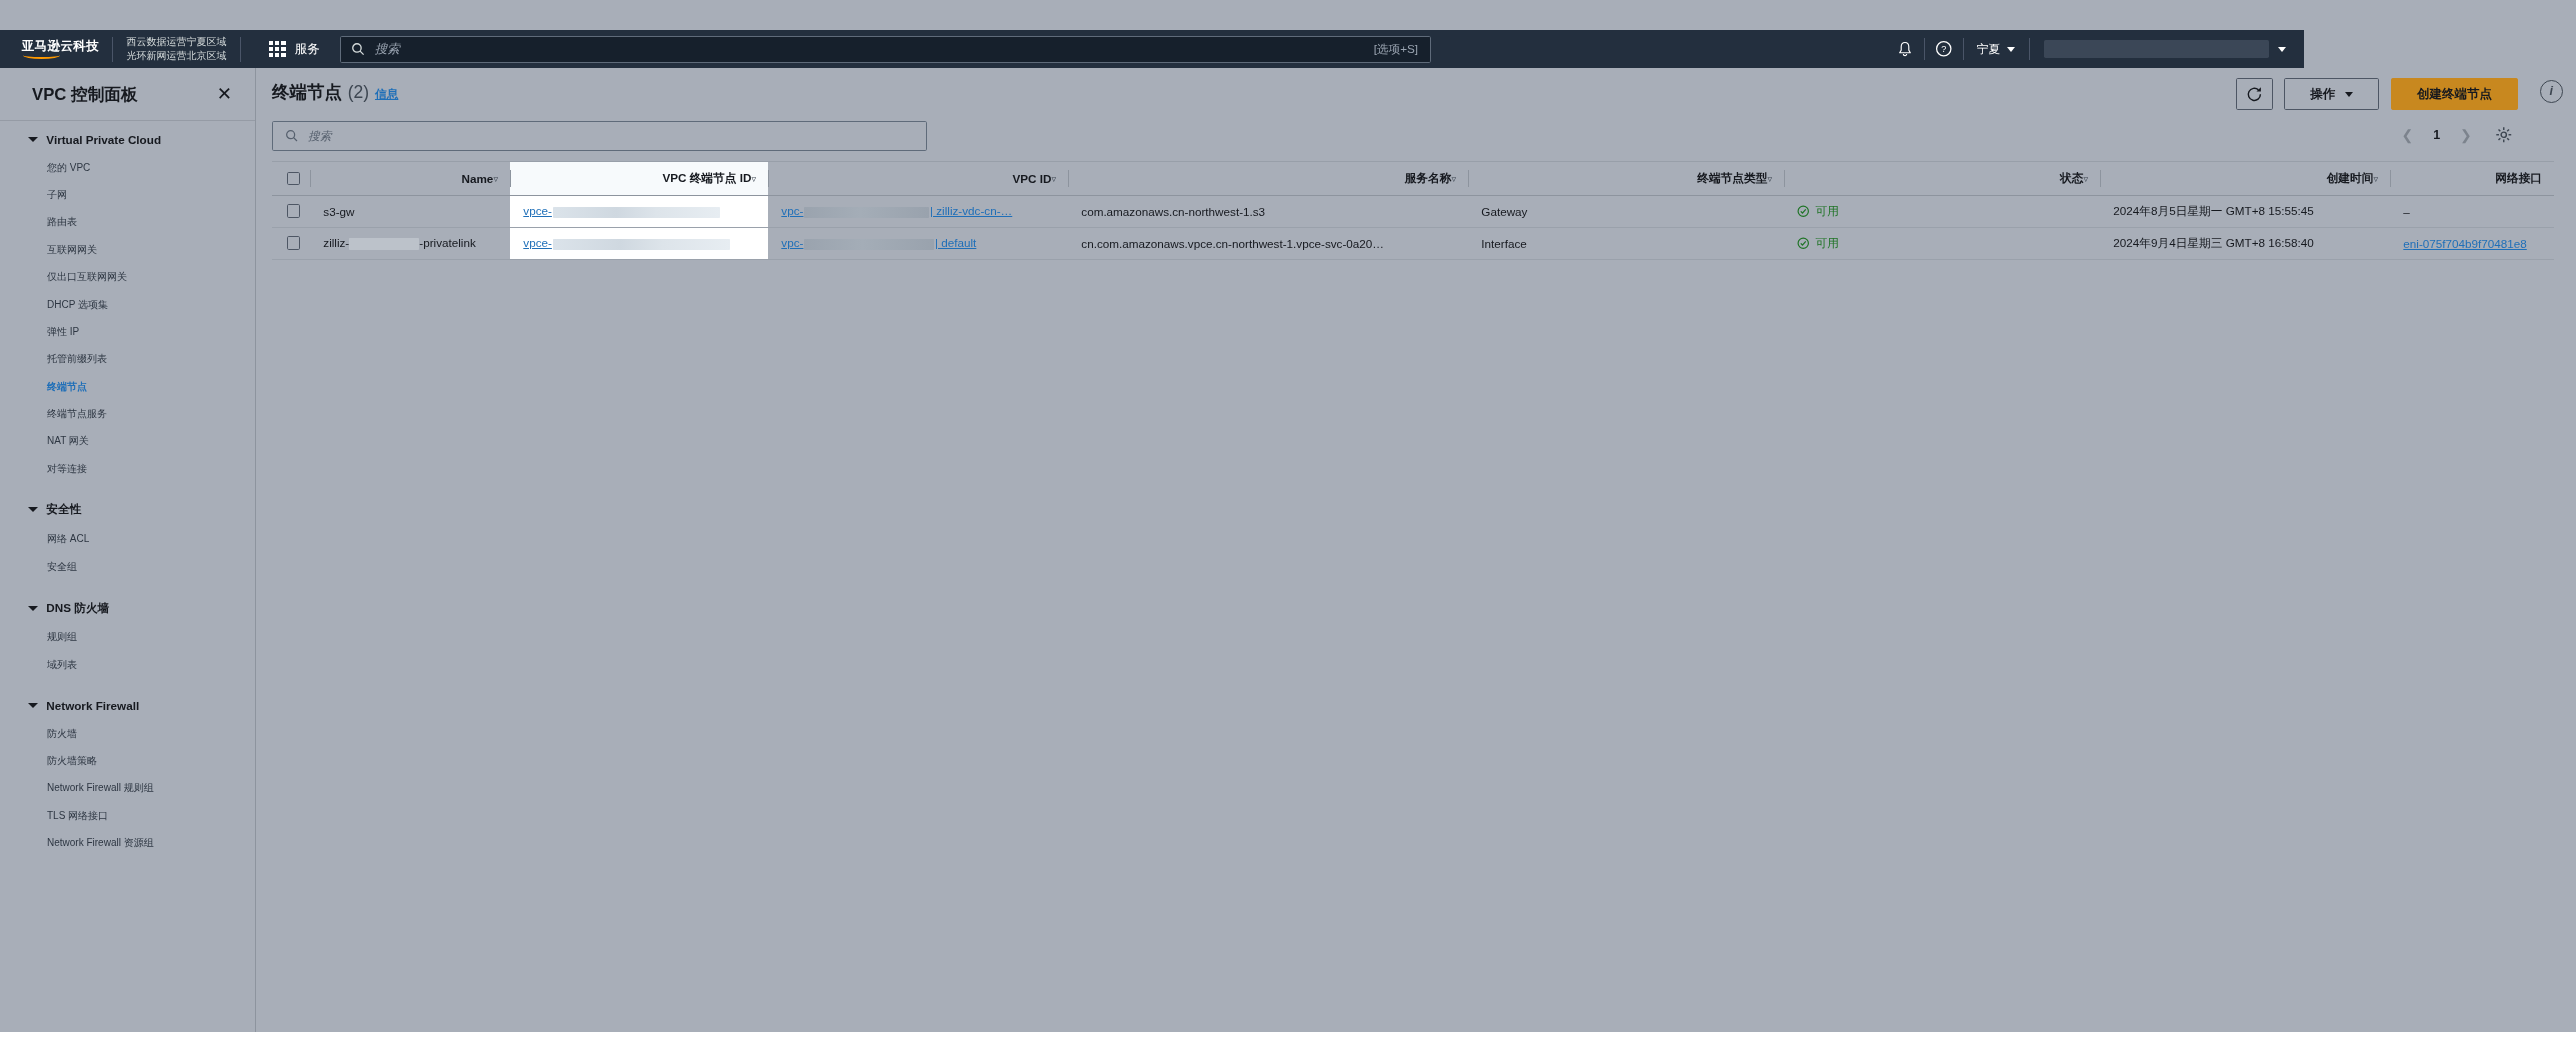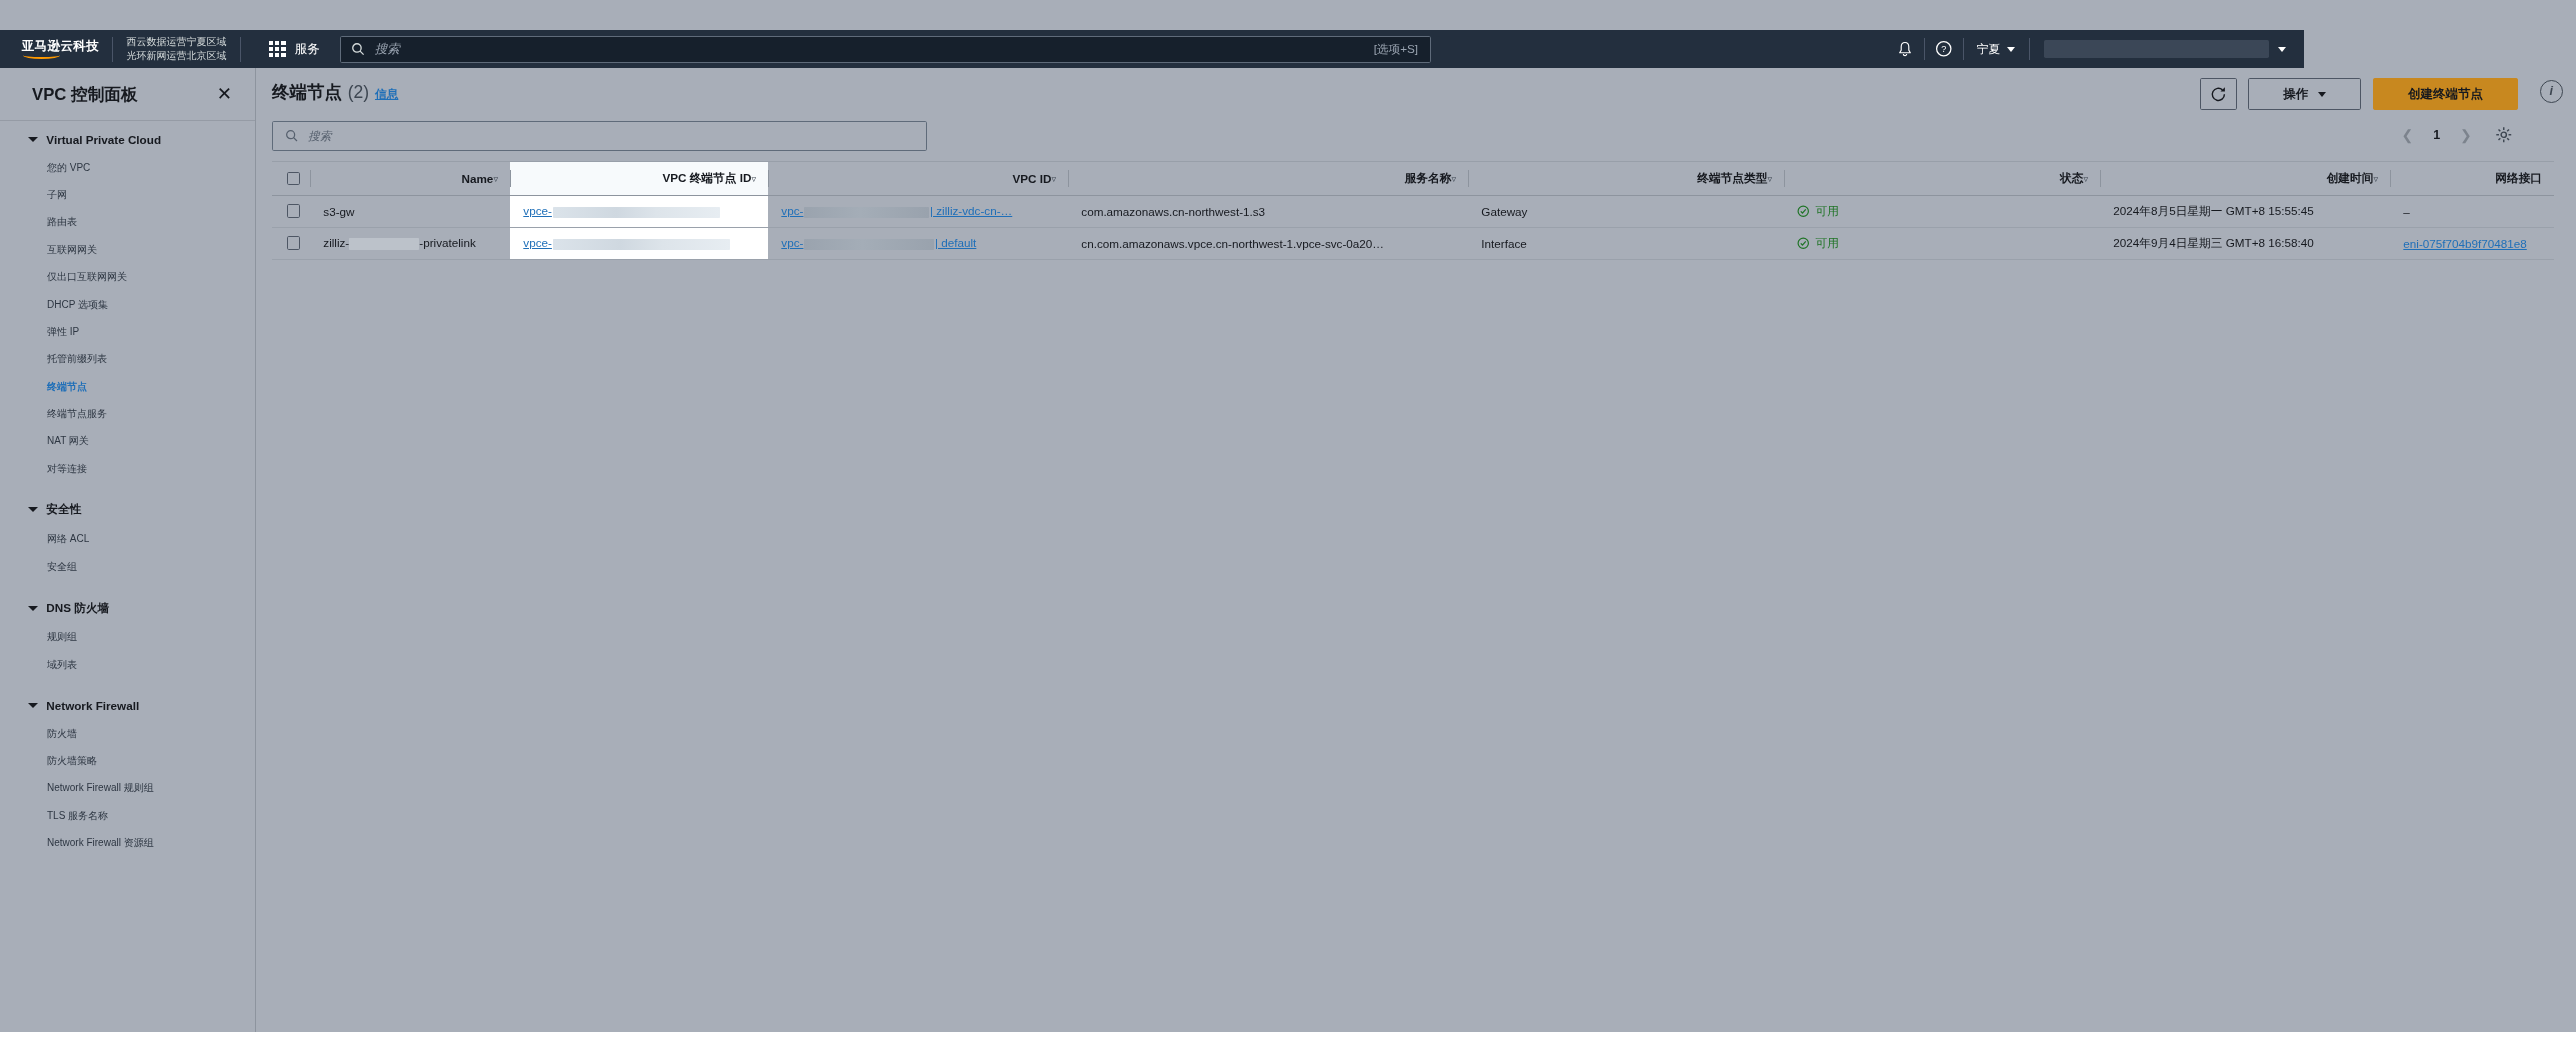--- a/index.html
+++ b/index.html
@@ -98,21 +98,21 @@
   .m-header { position:relative; height:53px; }
   .m-title {
     position:absolute; left:15px; top:11.7px; font-size:17.5px; font-weight:bold; color:#16191f;
     display:flex; align-items:baseline; gap:5.8px;
   }
   .m-count { font-weight:normal; color:#3d4651; }
   .m-info { font-size:11.7px; color:#1f6fb8; text-decoration:underline; cursor:pointer; }
   .m-actions { position:absolute; right:58px; top:10px; display:flex; align-items:center; gap:11.7px; }
   .btn {
     height:32px; border:0.8px solid #4d5664; border-radius:1.7px; background:transparent;
-    color:#16191f; font-size:12.5px; font-weight:bold; padding:0 34px;
+    color:#16191f; font-size:12.5px; font-weight:bold; padding:0 25px;
     display:flex; align-items:center; gap:10px; cursor:pointer;
     font-family:inherit;
   }
   .btn-icon { width:37px; padding:0; justify-content:center; }
   .btn-primary {
     background:#c8881f; border-color:#c8881f; color:#16191f;
   }
   .m-info-ic {
     position:absolute; right:13.3px; top:11.7px; width:23px; height:23px;
     border:1.7px solid #3d4651; border-radius:50%; color:#3d4651;
@@ -321,21 +321,21 @@
         <div class="sb-item">规则组</div>
         <div class="sb-item">域列表</div>
         <div class="sb-gap"></div>
         <div class="sb-group-title">
           <span class="tri"></span>
           <span>Network Firewall</span>
         </div>
         <div class="sb-item">防火墙</div>
         <div class="sb-item">防火墙策略</div>
         <div class="sb-item">Network Firewall 规则组</div>
-        <div class="sb-item">TLS 服务名称</div>
+        <div class="sb-item">TLS 网络接口</div>
         <div class="sb-item">Network Firewall 资源组</div>
         <div class="sb-gap"></div>
       </div>
   </div>
 
   <div id="main">
 
     <div class="m-header">
       <div class="m-title">
         <span>终端节点</span>

